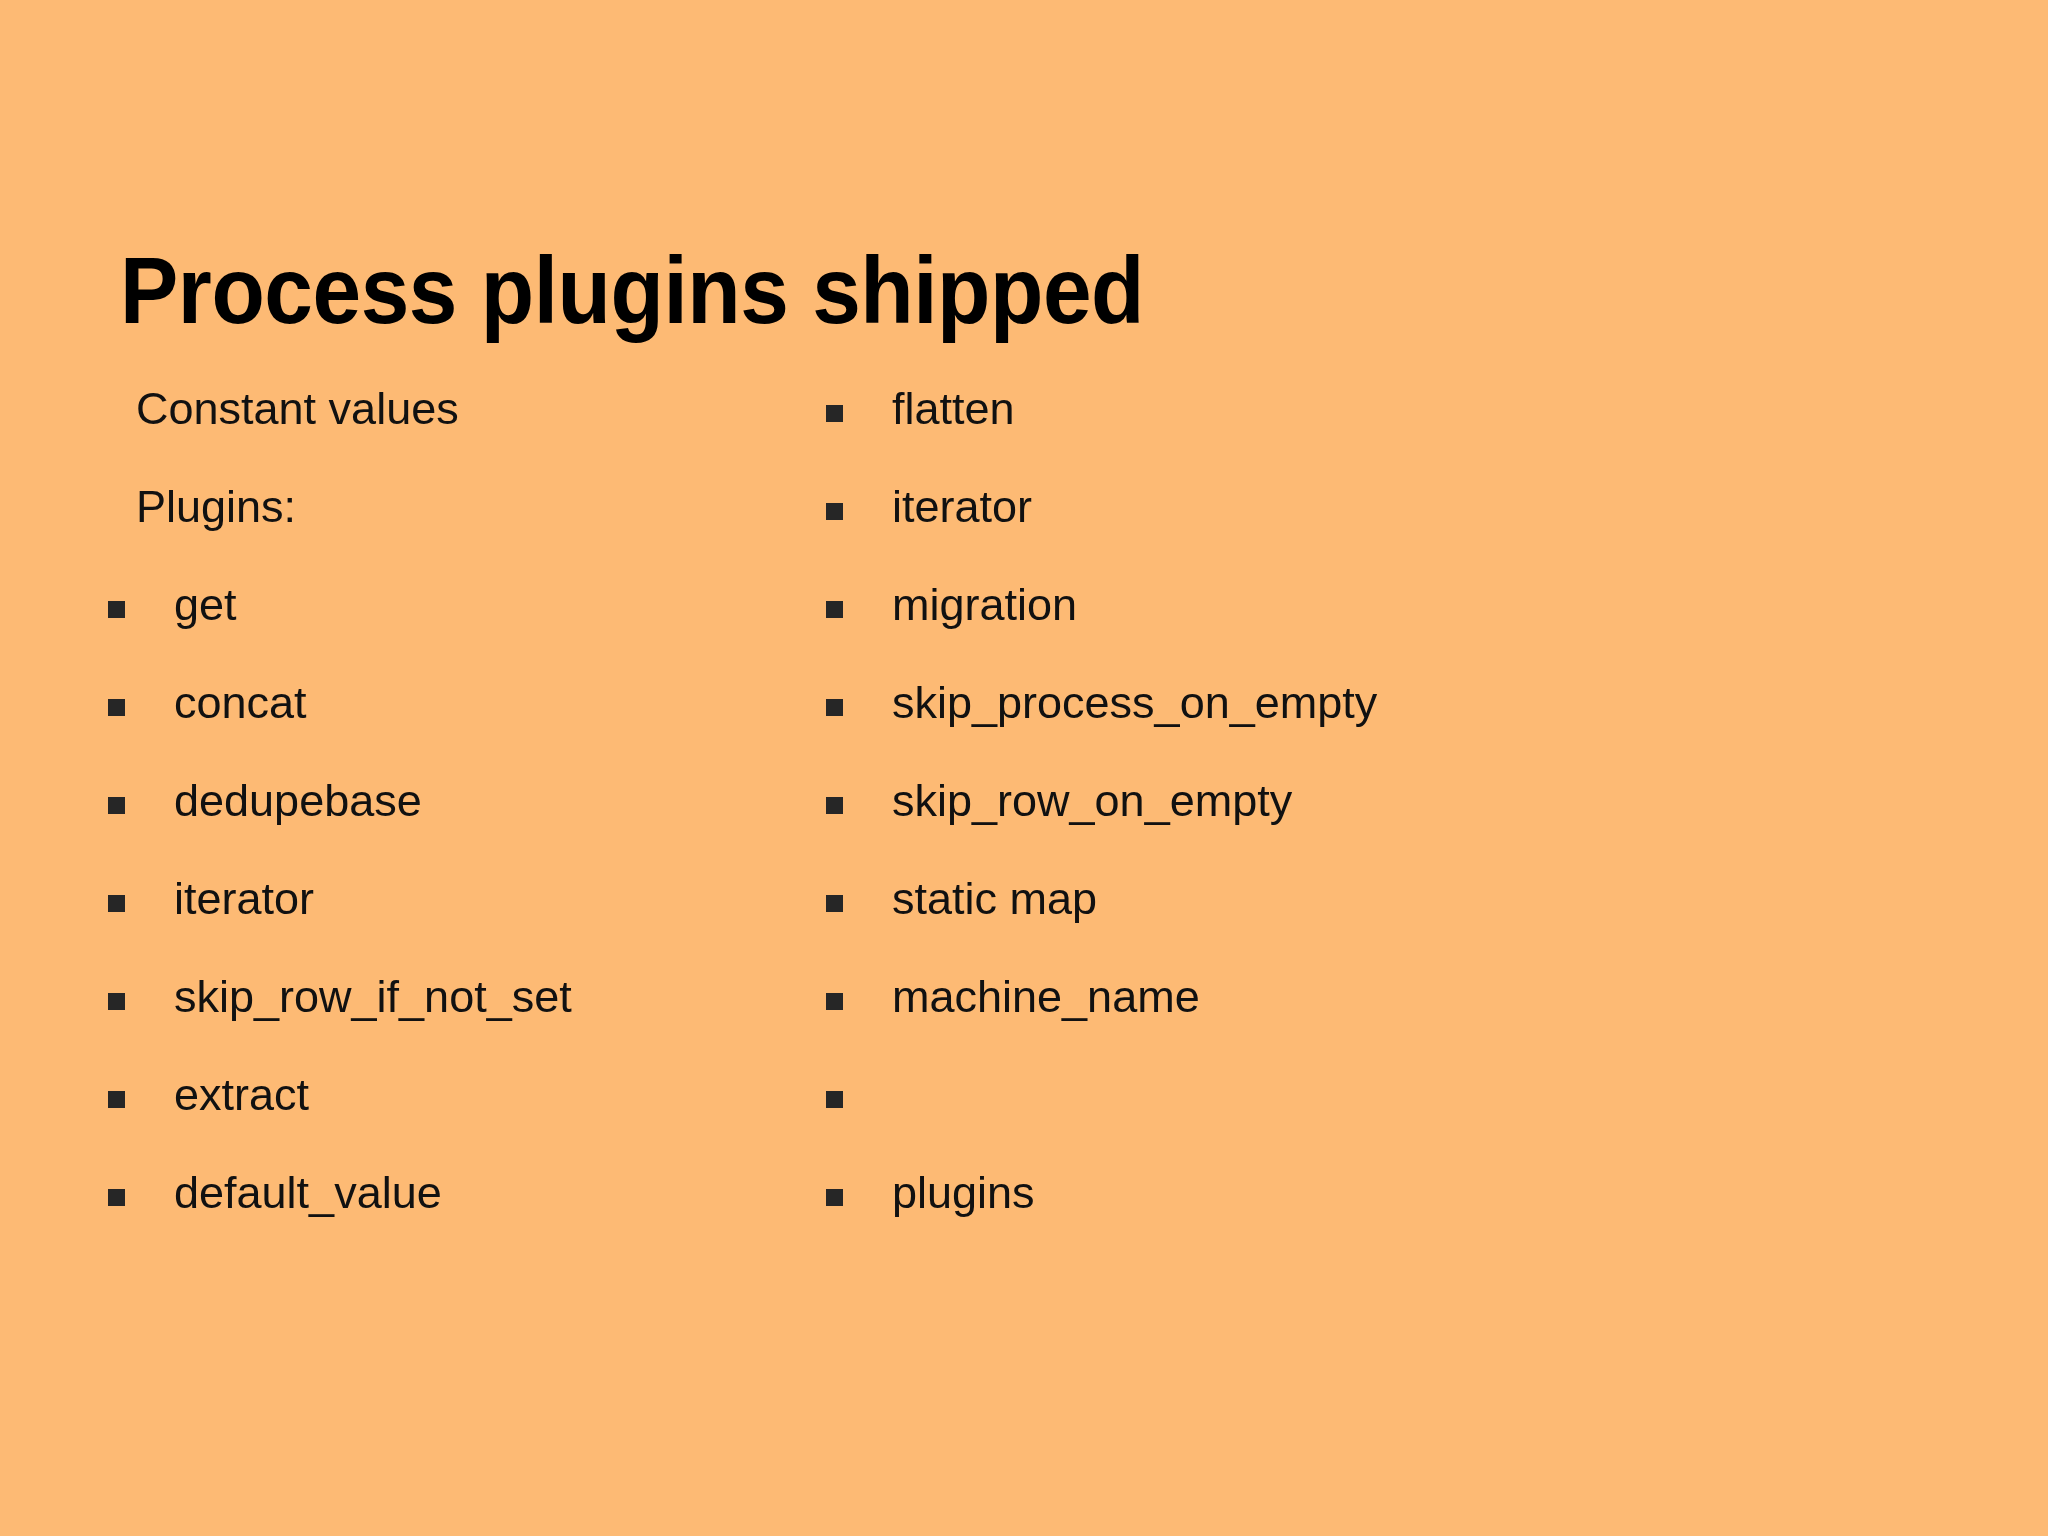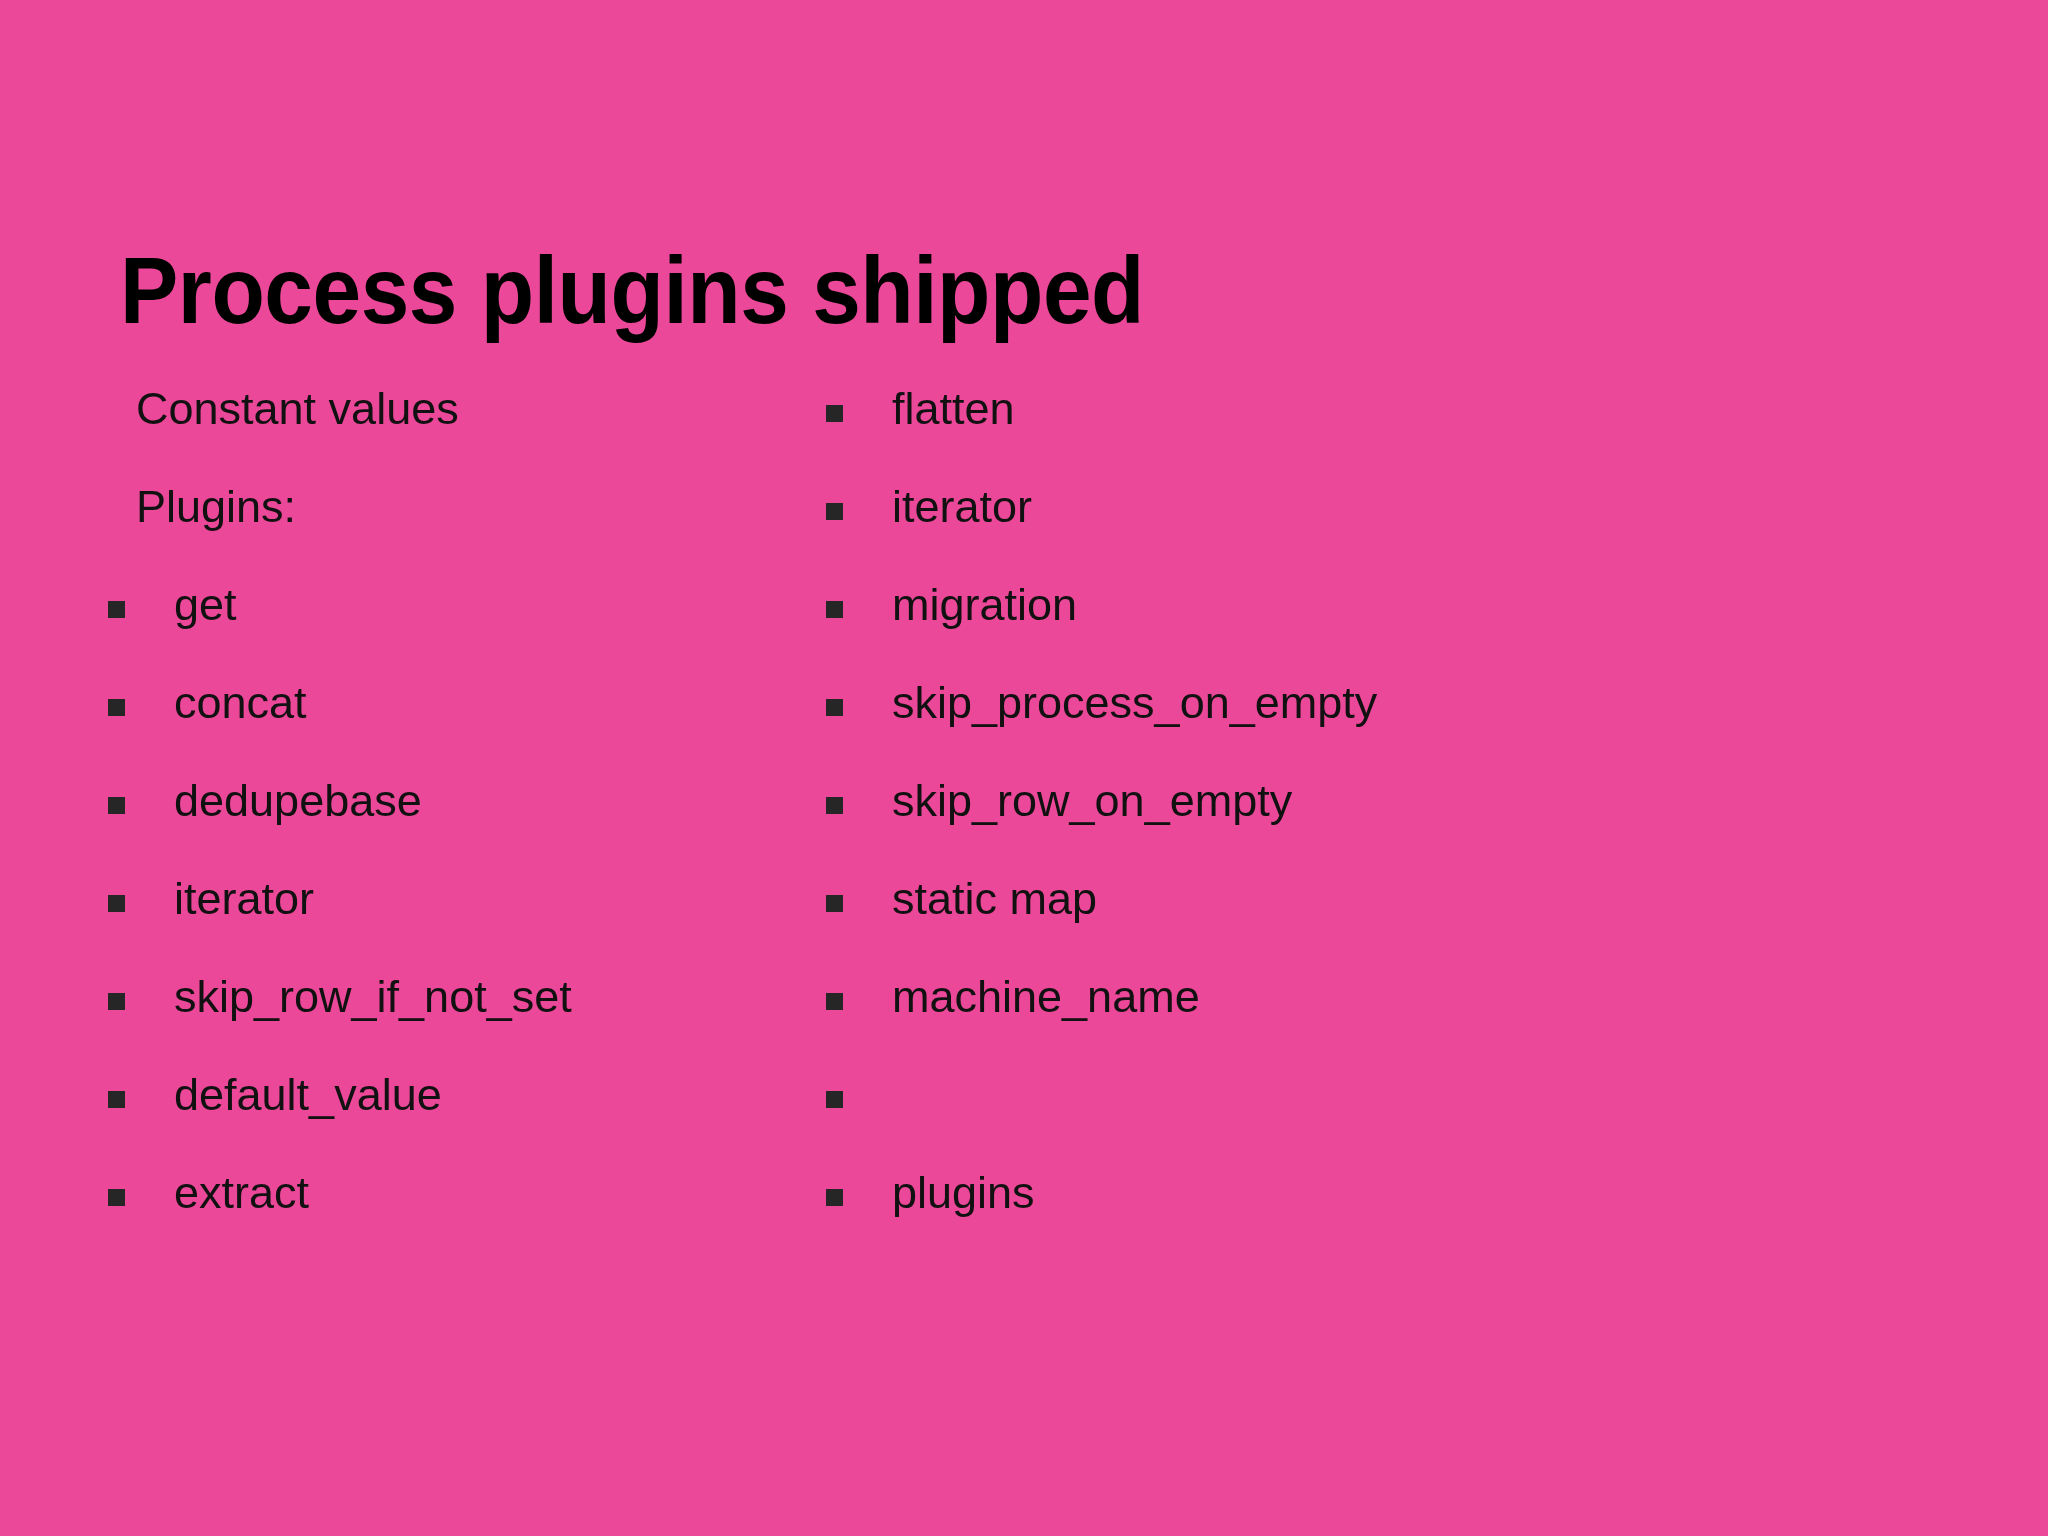--- a/index.html
+++ b/index.html
@@ -9,21 +9,21 @@
     background: #ffffff;
   }
   body {
     font-family: "Liberation Sans", "DejaVu Sans", sans-serif;
     color: #000000;
   }
   #slide {
     position: relative;
     width: 2048px;
     height: 1536px;
-    background: #ec4899;
+    background: #fdba74;
     overflow: hidden;
   }
 
   
   #slide-title {
     position: absolute;
     left: 120px;
     top: 176px;
     width: 1800px;
     font-family: "Liberation Sans Narrow", "Liberation Sans", "DejaVu Sans Condensed", sans-serif;
@@ -133,30 +133,30 @@
       <span class="bullet-slot">
           <i class="bullet-square"></i>
         </span>
       <span class="line-text">skip_row_if_not_set</span>
     </div>
 
     <div class="line">
       <span class="bullet-slot">
           <i class="bullet-square"></i>
         </span>
+      <span class="line-text">extract</span>
+    </div>
+
+    <div class="line">
+      <span class="bullet-slot">
+          <i class="bullet-square"></i>
+        </span>
       <span class="line-text">default_value</span>
     </div>
 
-    <div class="line">
-      <span class="bullet-slot">
-          <i class="bullet-square"></i>
-        </span>
-      <span class="line-text">extract</span>
-    </div>
-
   </div>
 
   <div class="column" id="column-right">
 
     <div class="line">
       <span class="bullet-slot">
           <i class="bullet-square"></i>
         </span>
       <span class="line-text">flatten</span>
     </div>

